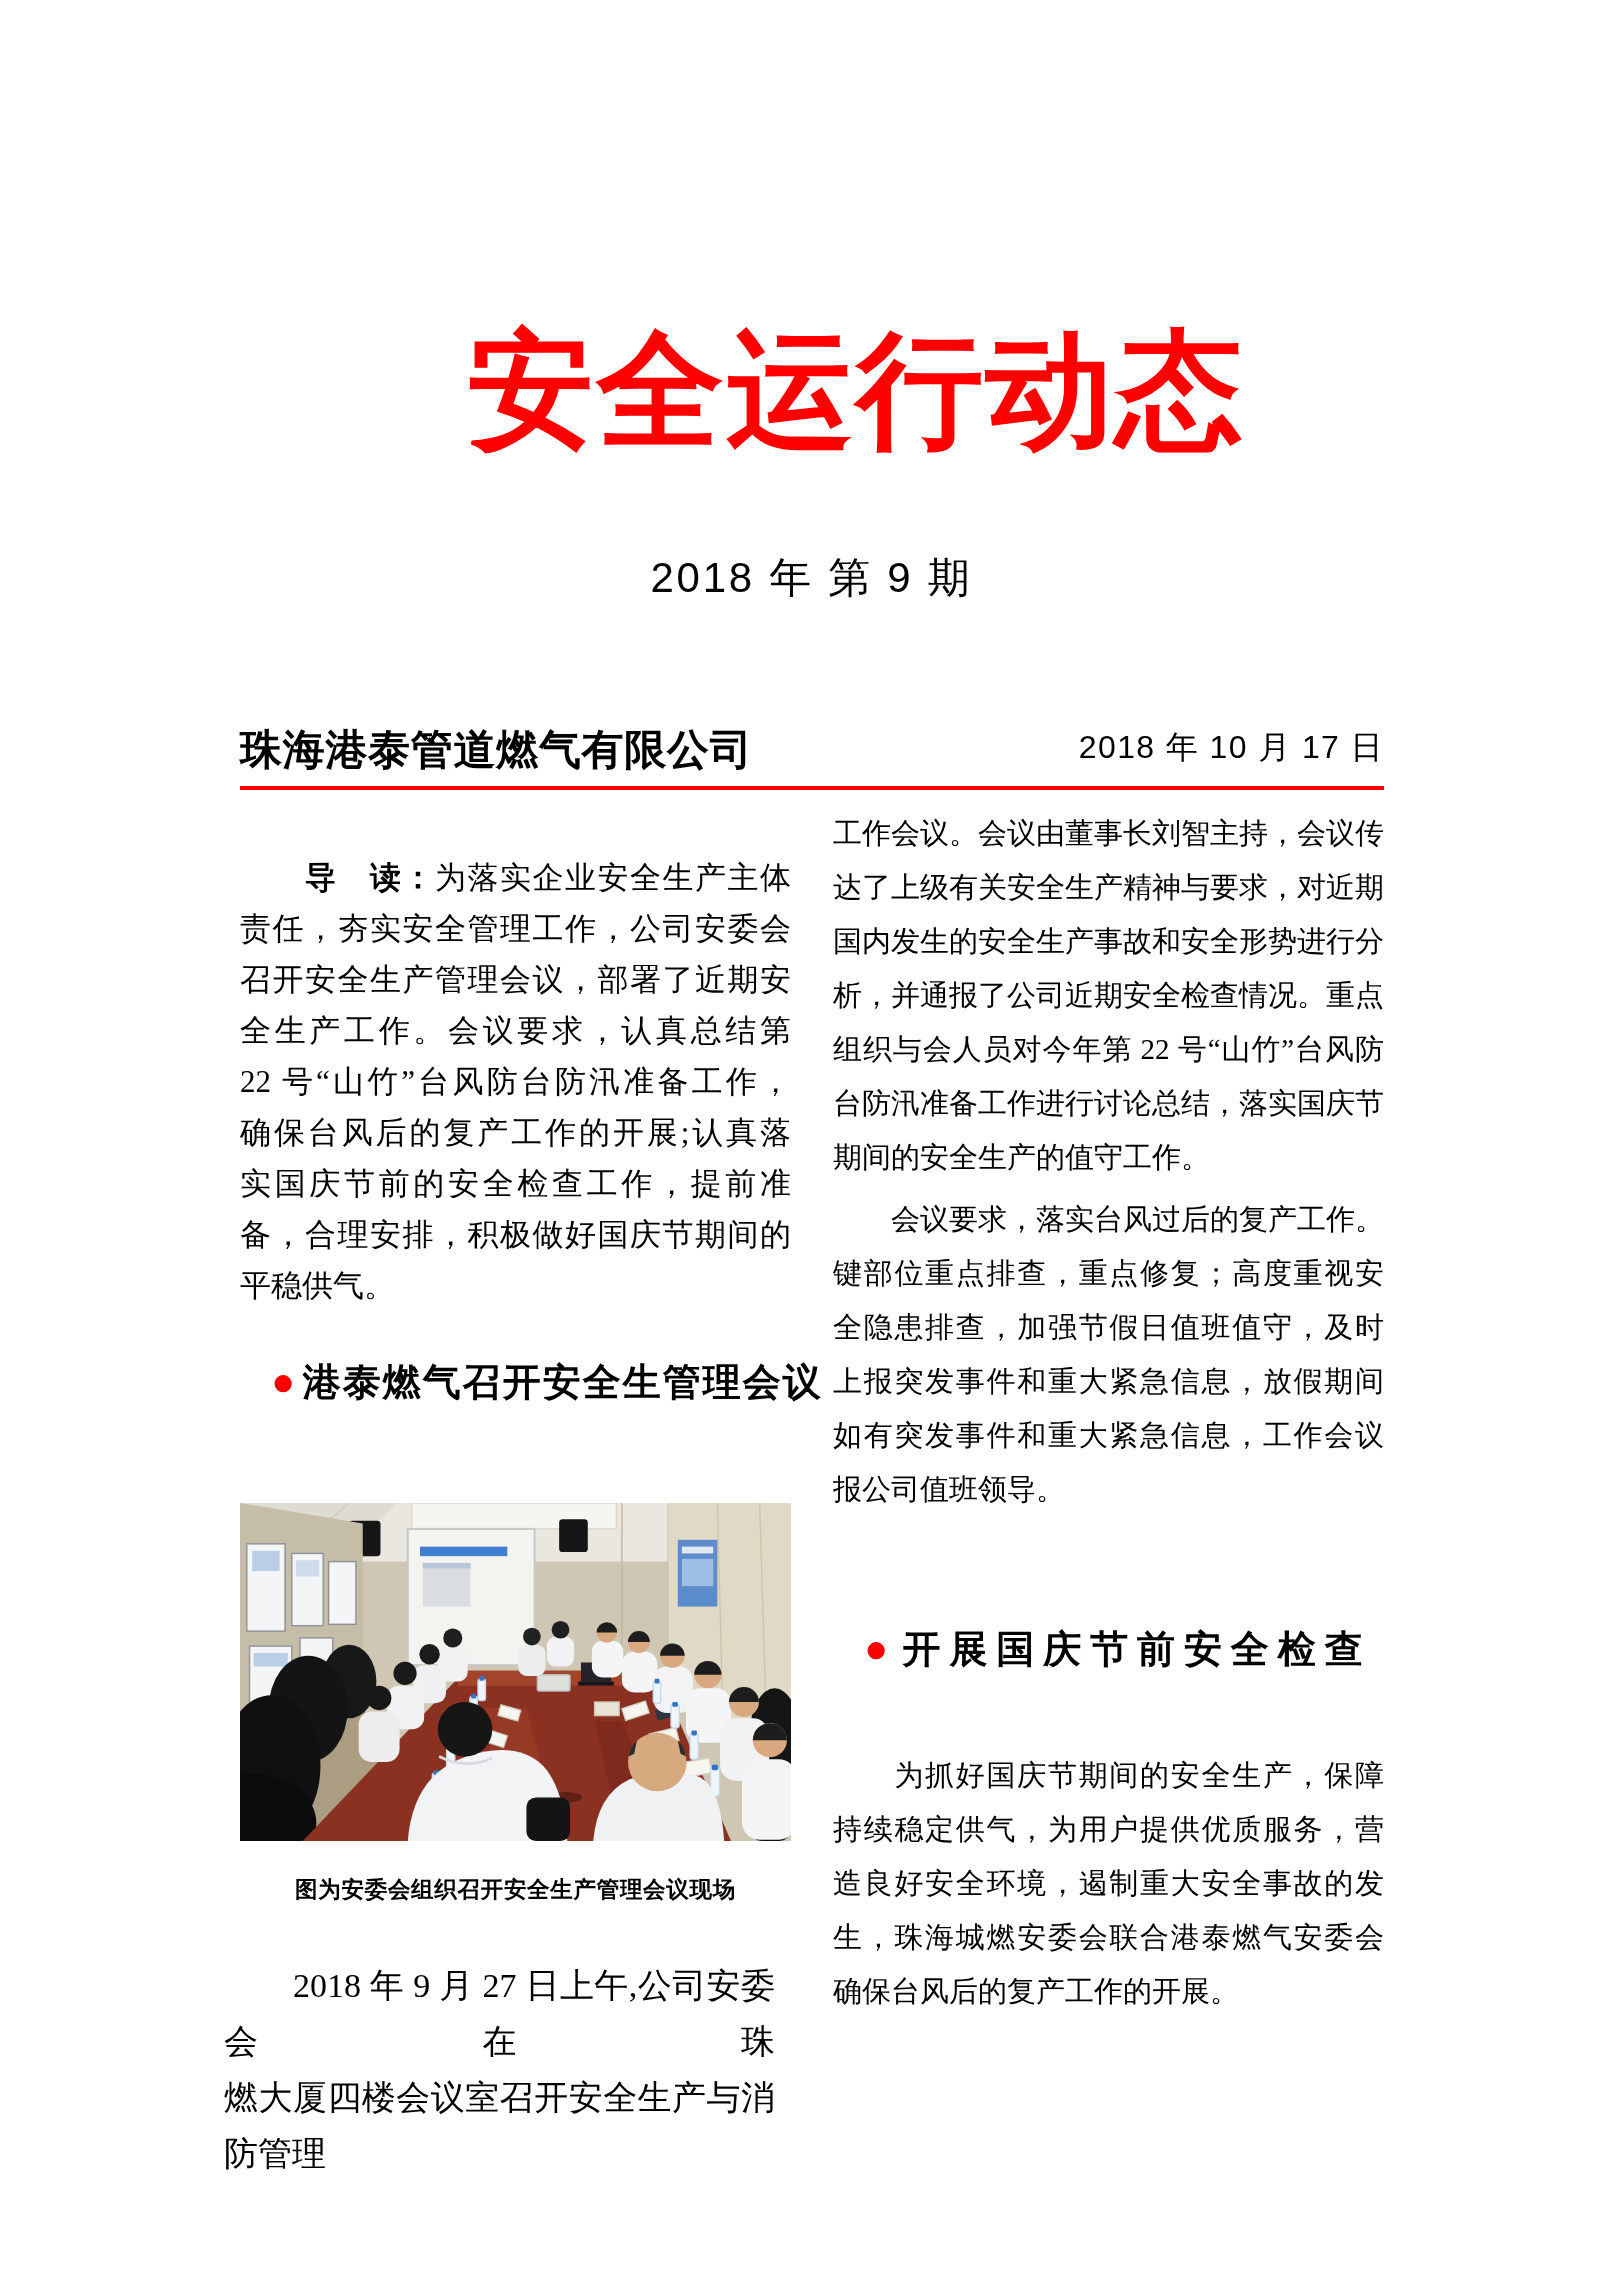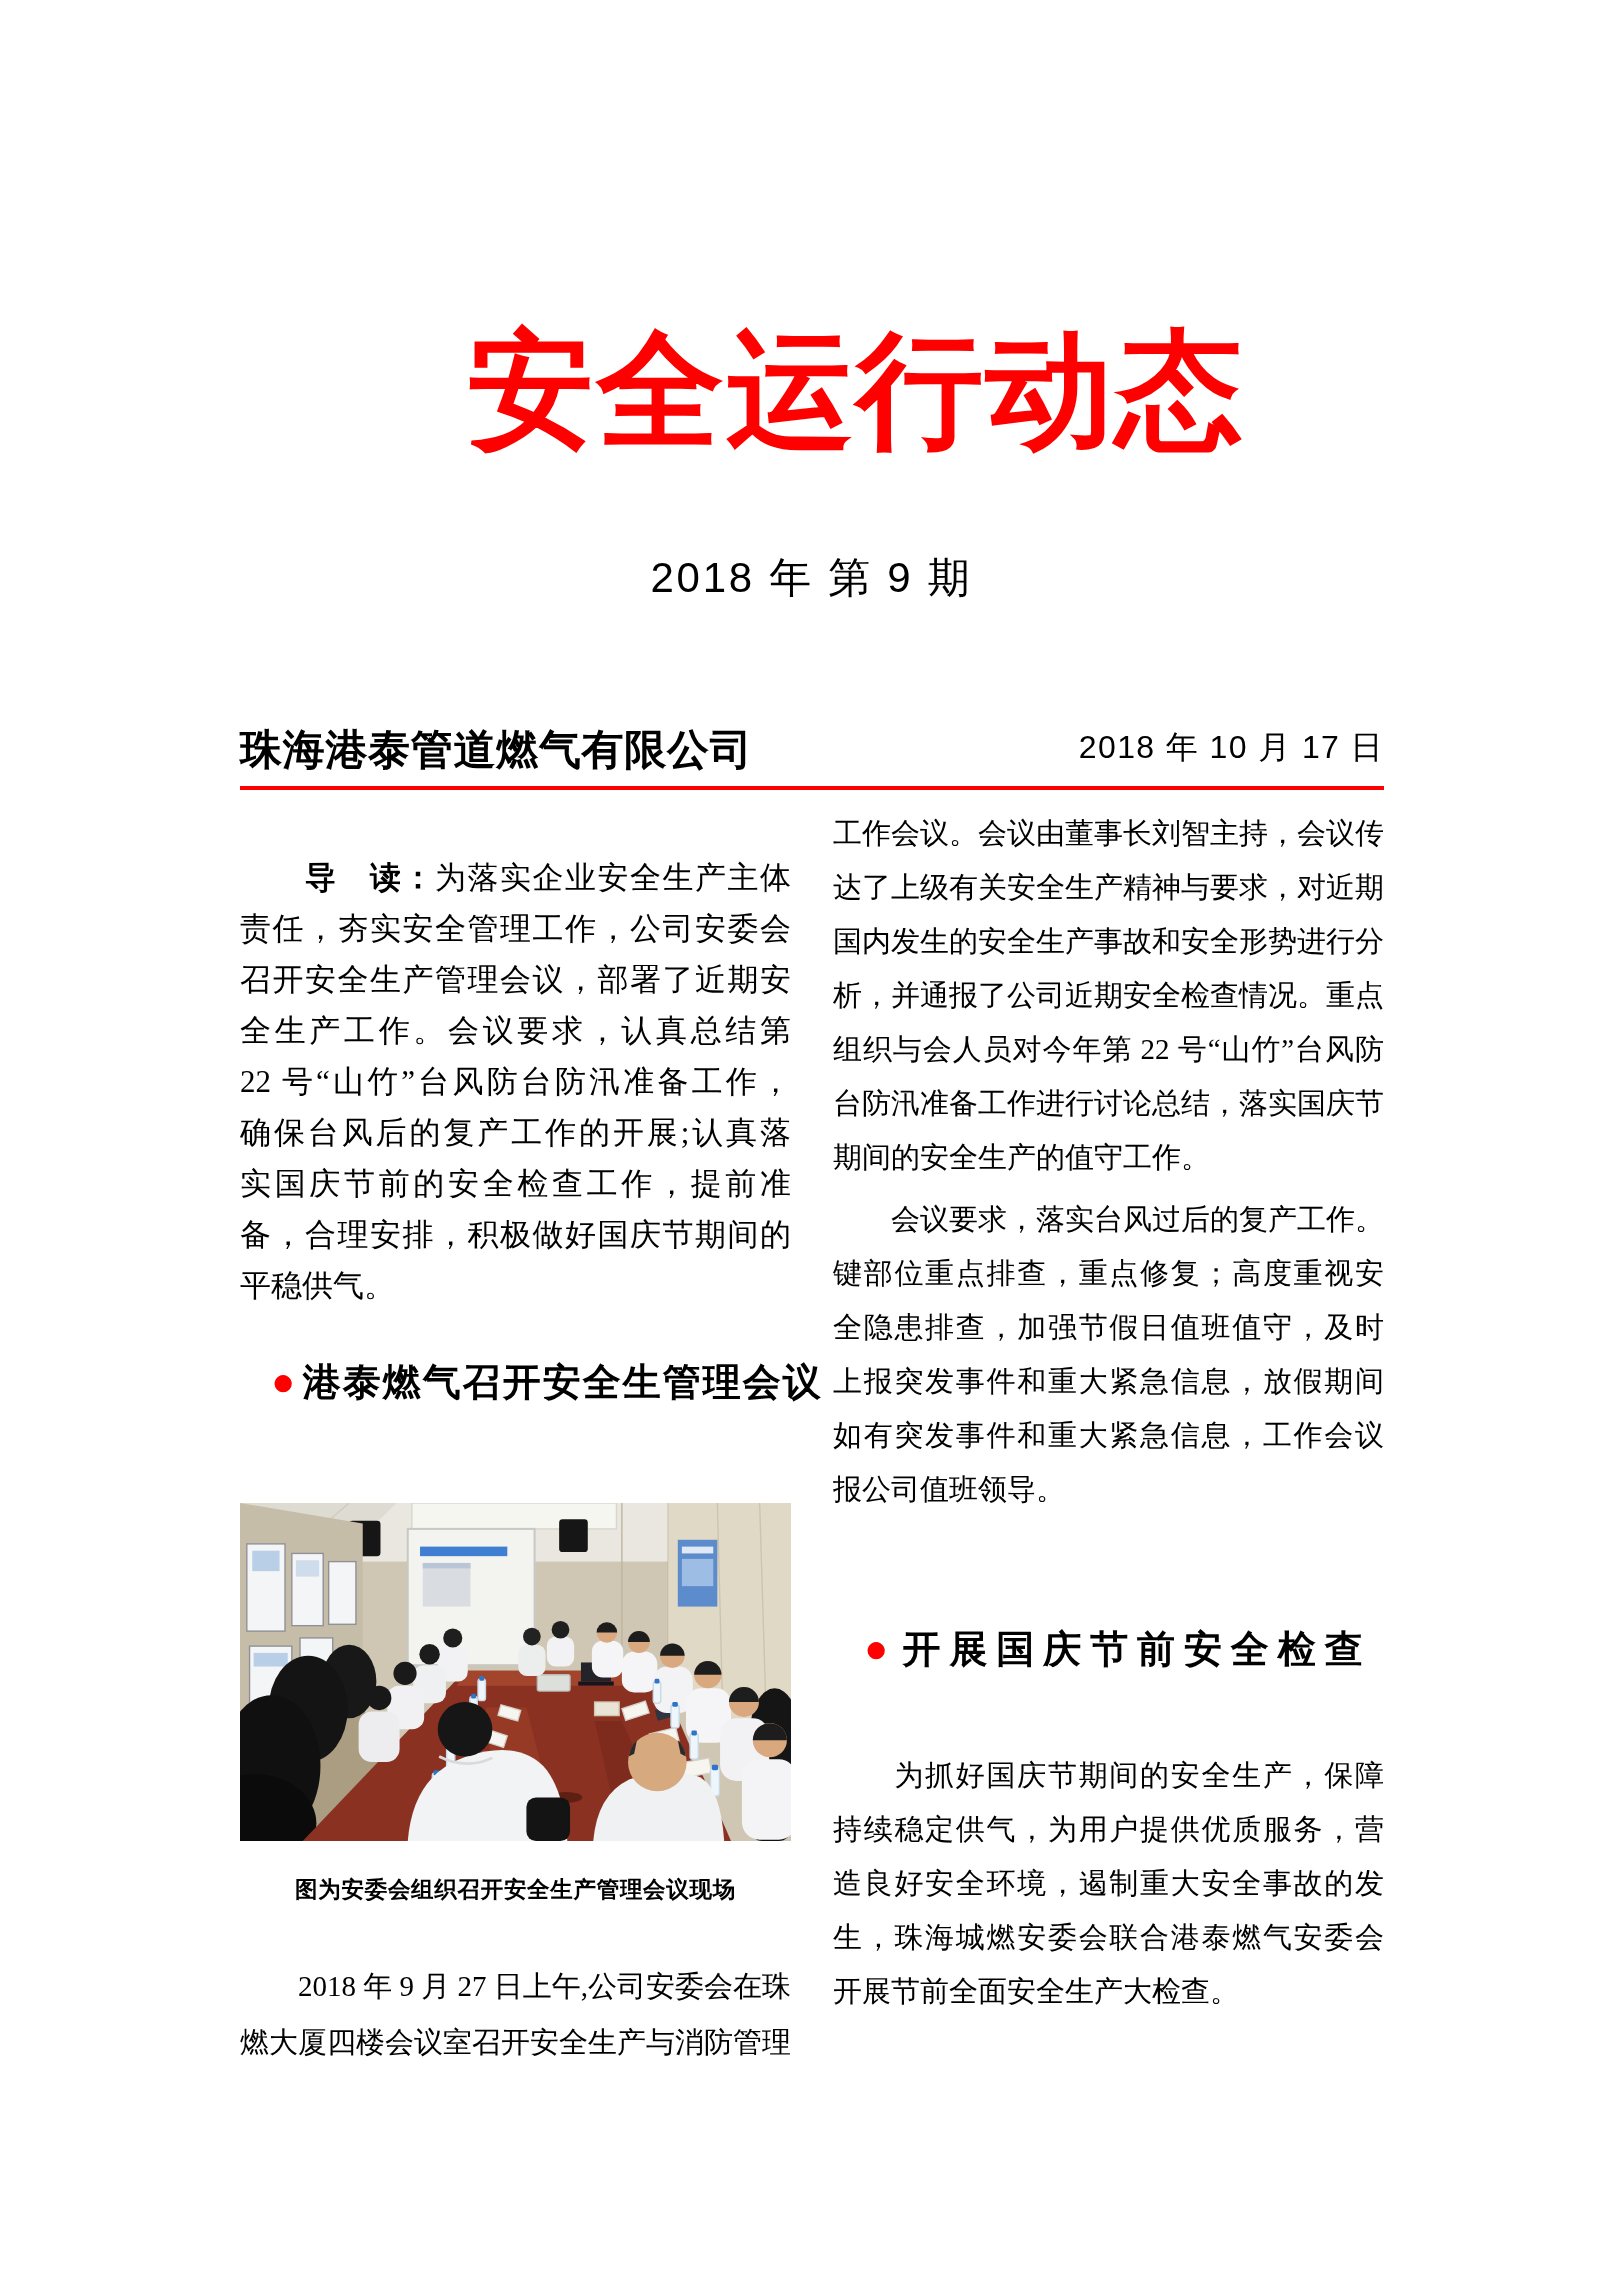--- a/index.html
+++ b/index.html
@@ -70,21 +70,21 @@
   .photo-frame { left: 240px; top: 1503px; width: 551px; height: 338px; overflow: hidden; }
   .photo-frame svg { display:block; width:100%; height:100%; }
 
   .photo-caption {
     left: 240px; top: 1875px; width: 551px;
     text-align: center;
     font-weight: bold;
     font-size: 22.5px; line-height: 30px; letter-spacing: 0.7px;
   }
 
-  .left-para  { left: 240px;  top: 1958px; font-size: 29px; line-height: 56px; }
+  .left-para  { left: 224px;  top: 1958px; font-size: 34px; line-height: 56px; }
   .r-para-1   { left: 833px; top: 806px; font-size: 29px; line-height: 54px; }
   .r-para-2   { left: 833px; top: 1192px; font-size: 29px; line-height: 54px; }
   .r-para-3   { left: 833px; top: 1748px; font-size: 29px; line-height: 54px; }
 </style>
 </head>
 <body>
 
 <div class="page">
 
   <div class="abs masthead-title">安全运行动态</div>
@@ -285,17 +285,17 @@
 
   <div class="abs section-heading heading-2">
     <span class="bullet">●</span><span>开展国庆节前安全检查</span>
   </div>
 
   <div class="abs tcol r-para-3 jlines">
       <div class="tline">　　为抓好国庆节期间的安全生产，保障</div>
       <div class="tline">持续稳定供气，为用户提供优质服务，营</div>
       <div class="tline">造良好安全环境，遏制重大安全事故的发</div>
       <div class="tline">生，珠海城燃安委会联合港泰燃气安委会</div>
-      <div class="tline">开展节前全面安全生产大检查。</div>
+      <div class="tline">确保台风后的复产工作的开展。</div>
     </div>
 
 </div>
 
 
 </body></html>

